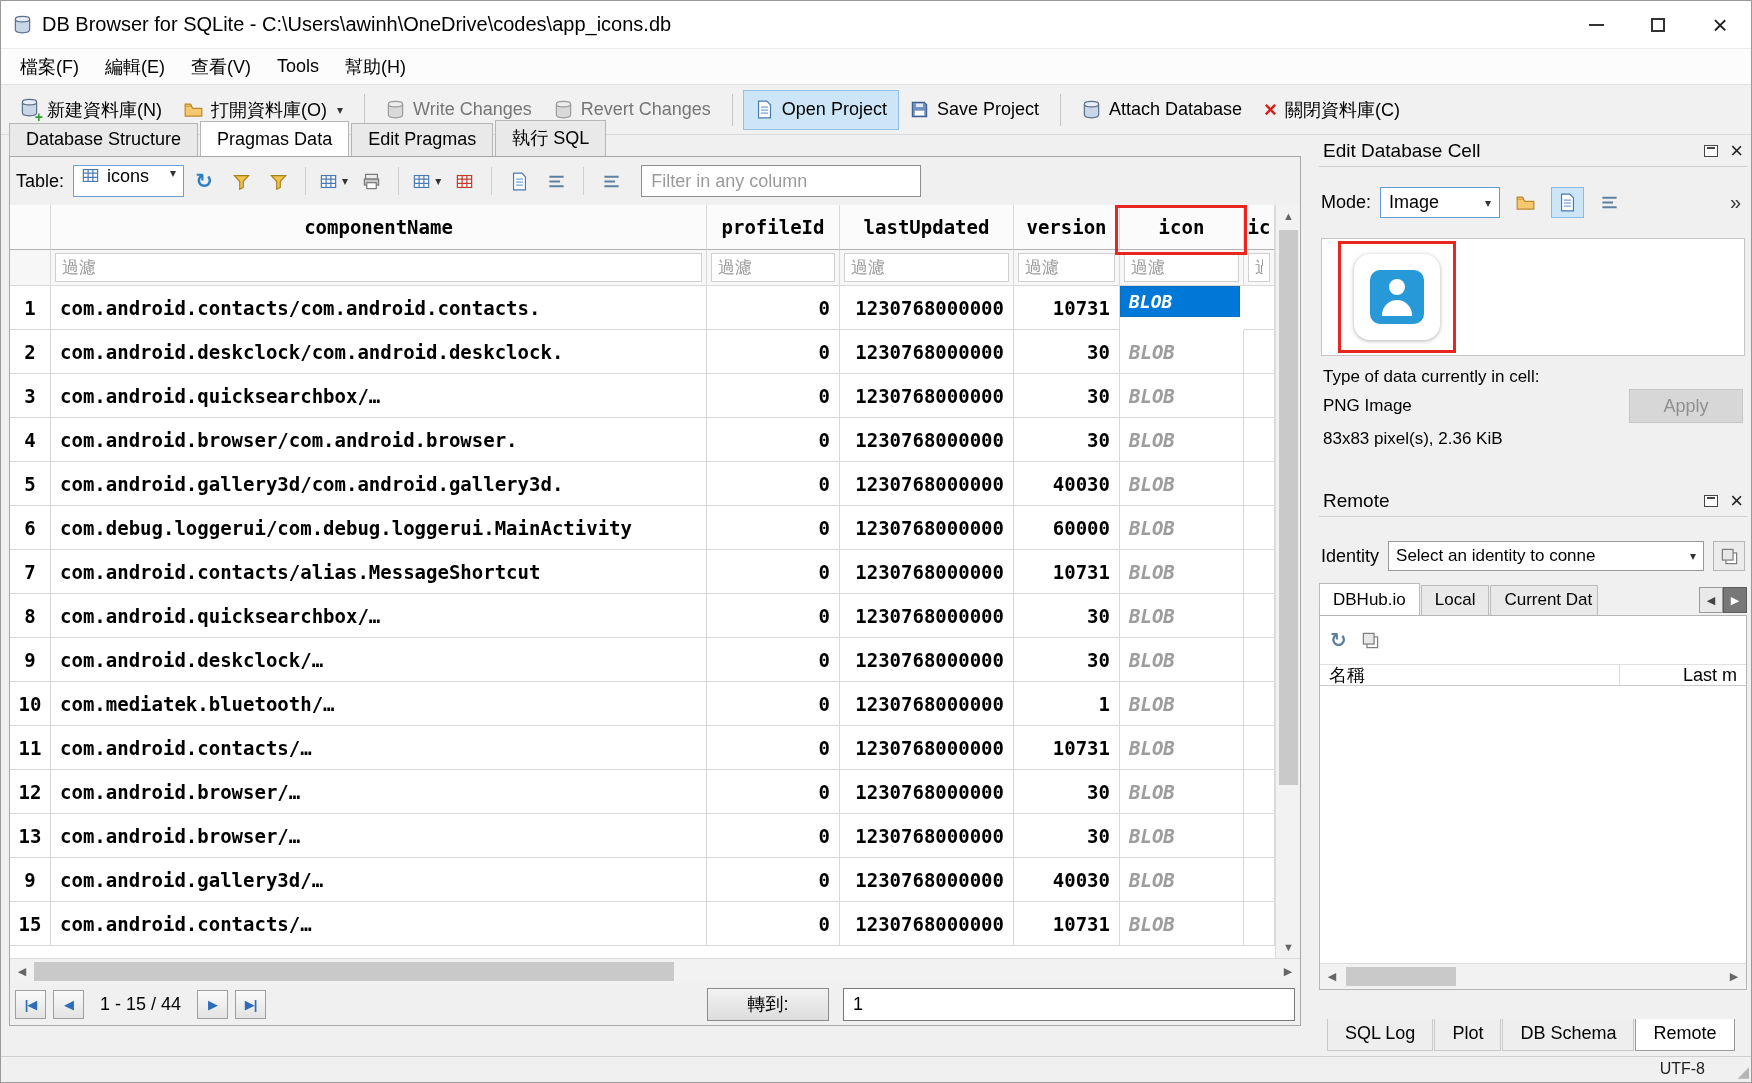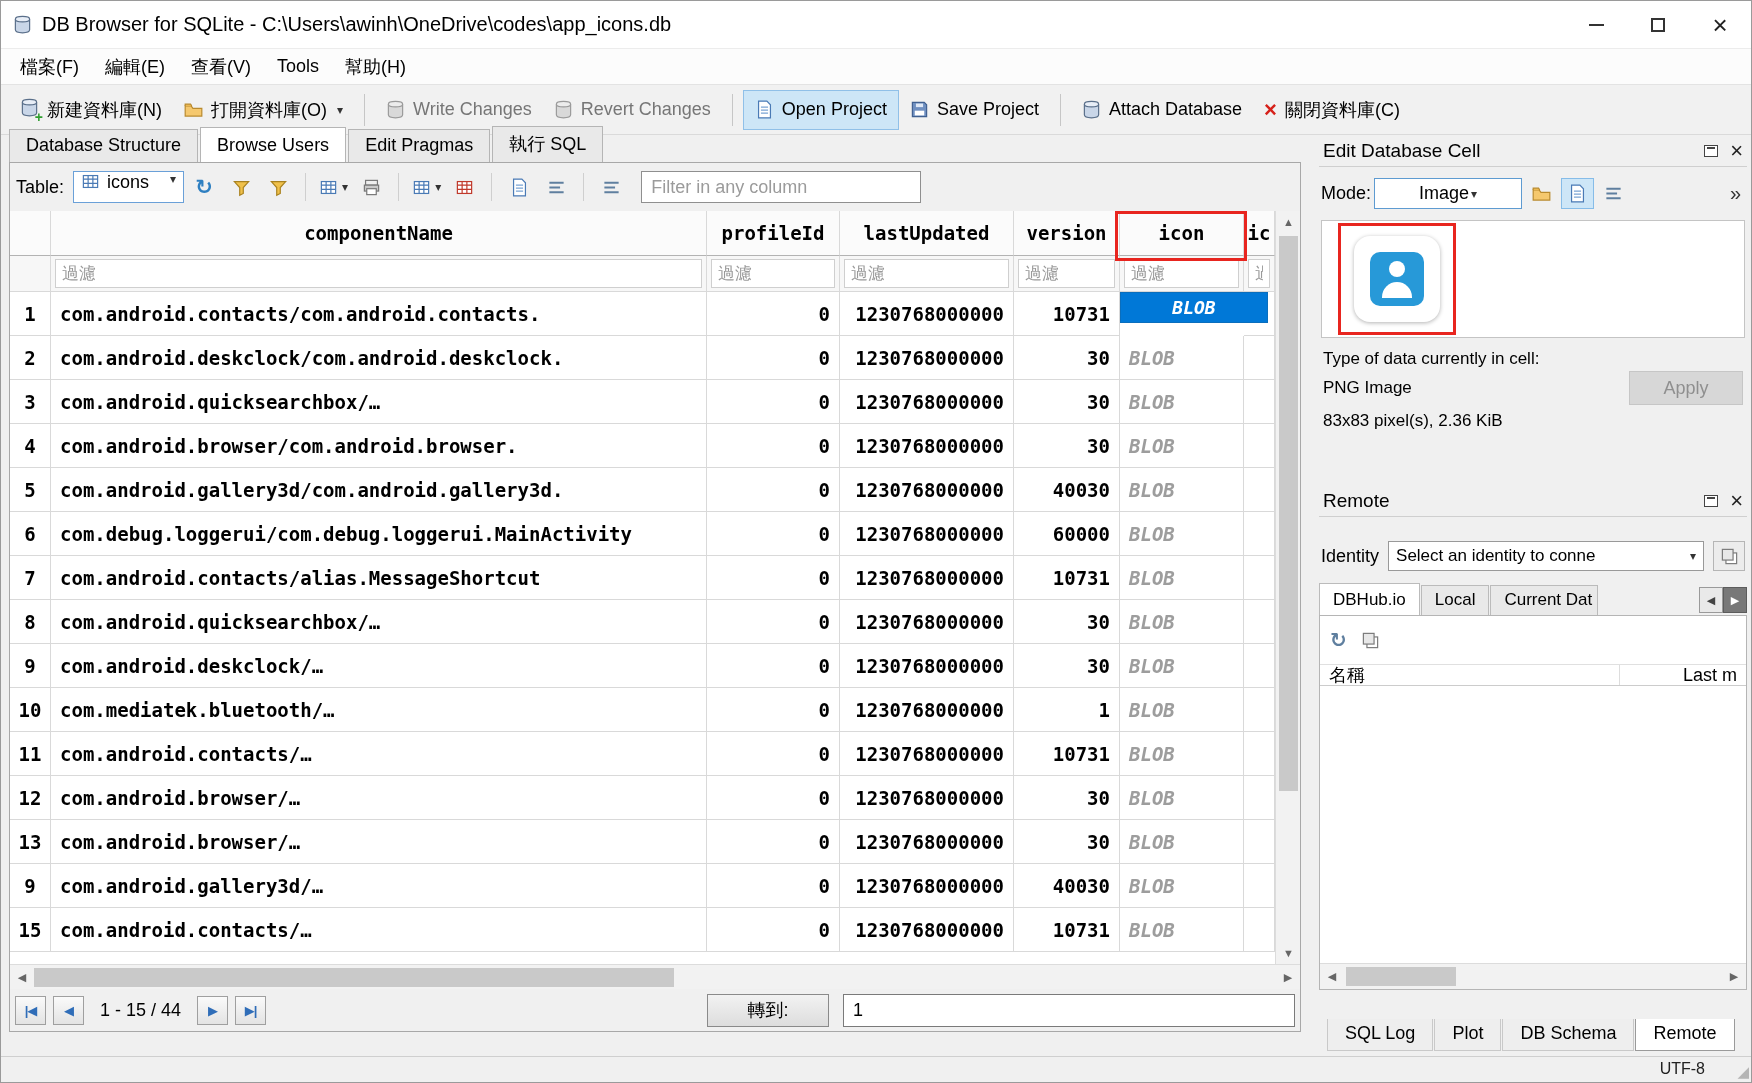--- a/index.html
+++ b/index.html
@@ -24,21 +24,21 @@
 .tbtn.dis{color:#767676}
 .tsep{width:1px;height:32px;background:#c6c6c6;margin:0 10px}
 .caret{font-size:12px;color:#333;margin-left:2px}
 .ic{width:19px;height:19px;flex:0 0 auto}
 .g{font-weight:bold}
 .gblue{color:#2e7fc1}
 .gred{color:#d6211a;font-size:22px;font-weight:bold}
 .newplus{position:relative}
 .newplus .plus{position:absolute;right:-4px;bottom:-3px;color:#2f9e2f;font-size:14px;font-weight:bold}
 
-.left{position:absolute;top:128px;left:8px;width:1292px;height:903px}
+.left{position:absolute;top:122px;left:8px;width:1292px;height:903px}
 .tabstrip{display:flex;height:33px;align-items:flex-end}
 .tab{padding:5px 16px 6px;font-size:18px;border:1px solid #b5b5b5;border-bottom:none;background:#e9e9e9;margin-right:2px}
 .tab.active{background:#fff;padding-top:7px}
 .panel{position:absolute;top:33px;left:0;right:0;bottom:0;border:1px solid #a8a8a8;background:#f0f0f0;display:flex;flex-direction:column}
 .browsebar{height:48px;display:flex;align-items:center;padding:0 6px;gap:3px;flex:0 0 auto}
 .tlabel{font-size:18px;margin-right:6px}
 .combo{display:flex;background:#fff;border:1px solid #6aa0d8;height:32px;padding:0 7px;gap:7px;font-size:18px}
 .combo .caret{margin-left:14px}
 .ibtn{min-width:34px;height:34px;display:flex;align-items:center;justify-content:center;gap:2px;padding:0 3px}
 .tsep2{width:1px;height:28px;background:#cfcfcf;margin:0 7px}
@@ -75,23 +75,23 @@
 .gotobtn{margin-left:auto;width:122px;height:33px;background:linear-gradient(#f2f2f2,#dddddd);border:1px solid #8a8a8a;display:flex;align-items:center;justify-content:center;font-size:18px}
 .gotoinput{width:452px;height:33px;border:1px solid #7a7a7a;font-size:18px;padding:0 9px;margin-left:7px}
 
 .right{position:absolute;top:134px;left:1318px;width:428px;height:923px}
 .dock{position:absolute;left:0;right:0}
 .dockhdr{height:32px;display:flex;align-items:center;font-size:19px;border-bottom:1px solid #cfcfcf;position:relative;padding-left:4px}
 .dockbtns{position:absolute;right:4px;top:0;height:32px;display:flex;align-items:center;gap:12px}
 .undock{width:14px;height:12px;border:1px solid #444;position:relative;background:#fff}
 .undock:before{content:"";position:absolute;left:2px;top:1px;width:8px;height:2px;background:#444}
 .dclose{font-size:22px;line-height:1;color:#222}
-.modrow{display:flex;align-items:center;gap:3px;margin:11px 2px}
+.modrow{display:flex;align-items:center;gap:9px;margin:20px 2px}
 .mlabel{font-size:18px}
-.sel{background:#fff;border:1px solid #5e9bd1;height:31px;display:flex;align-items:center;padding:0 8px;font-size:18px;width:148px;justify-content:center}
+.sel{background:#fff;border:1px solid #5e9bd1;height:31px;display:flex;align-items:center;padding:0 8px;font-size:18px;width:120px;justify-content:space-between}
 .mbtn{width:33px;height:31px;display:flex;align-items:center;justify-content:center;border:1px solid transparent}
 .mbtn.hl{background:#cde6f7;border-color:#86bce8}
 .chev{margin-left:auto;font-size:20px;color:#333;padding-right:4px}
 .preview{height:118px;background:#fff;border:1px solid #c4c4c4;position:relative;margin:0 2px}
 .card{position:absolute;left:32px;top:15px;width:86px;height:86px;background:#fff;border-radius:16px;box-shadow:0 1px 4px rgba(0,0,0,.3);display:flex;align-items:center;justify-content:center}
 .appicon{width:54px;height:54px;background:#2799d8;border-radius:10px;position:relative}
 .phead{position:absolute;left:50%;top:9px;transform:translateX(-50%);width:16px;height:16px;border-radius:50%;background:#fff}
 .pbody{position:absolute;left:50%;bottom:8px;transform:translateX(-50%);width:30px;height:16px;border-radius:15px 15px 0 0;background:#fff}
 .redbox2{position:absolute;left:16px;top:2px;width:118px;height:112px;border:3px solid #e8251f;pointer-events:none}
 .caption{font-size:17px;margin:11px 4px 2px}
@@ -255,21 +255,21 @@
     </div>
     <div class="tbtn">
       <span class="gred">×</span>
       <span>關閉資料庫(C)</span>
     </div>
   </div>
 
   <div class="left">
     <div class="tabstrip">
       <div class="tab">Database Structure</div>
-      <div class="tab active">Browse Users</div>
+      <div class="tab active">Pragmas Data</div>
       <div class="tab">Edit Pragmas</div>
       <div class="tab">執行 SQL</div>
     </div>
     <div class="panel">
 
       <div class="browsebar">
         <span class="tlabel">Table:</span>
         <div class="combo">
           <svg class="ic" viewBox="0 0 16 16">
               <use href="#sym-gridb"></use>

